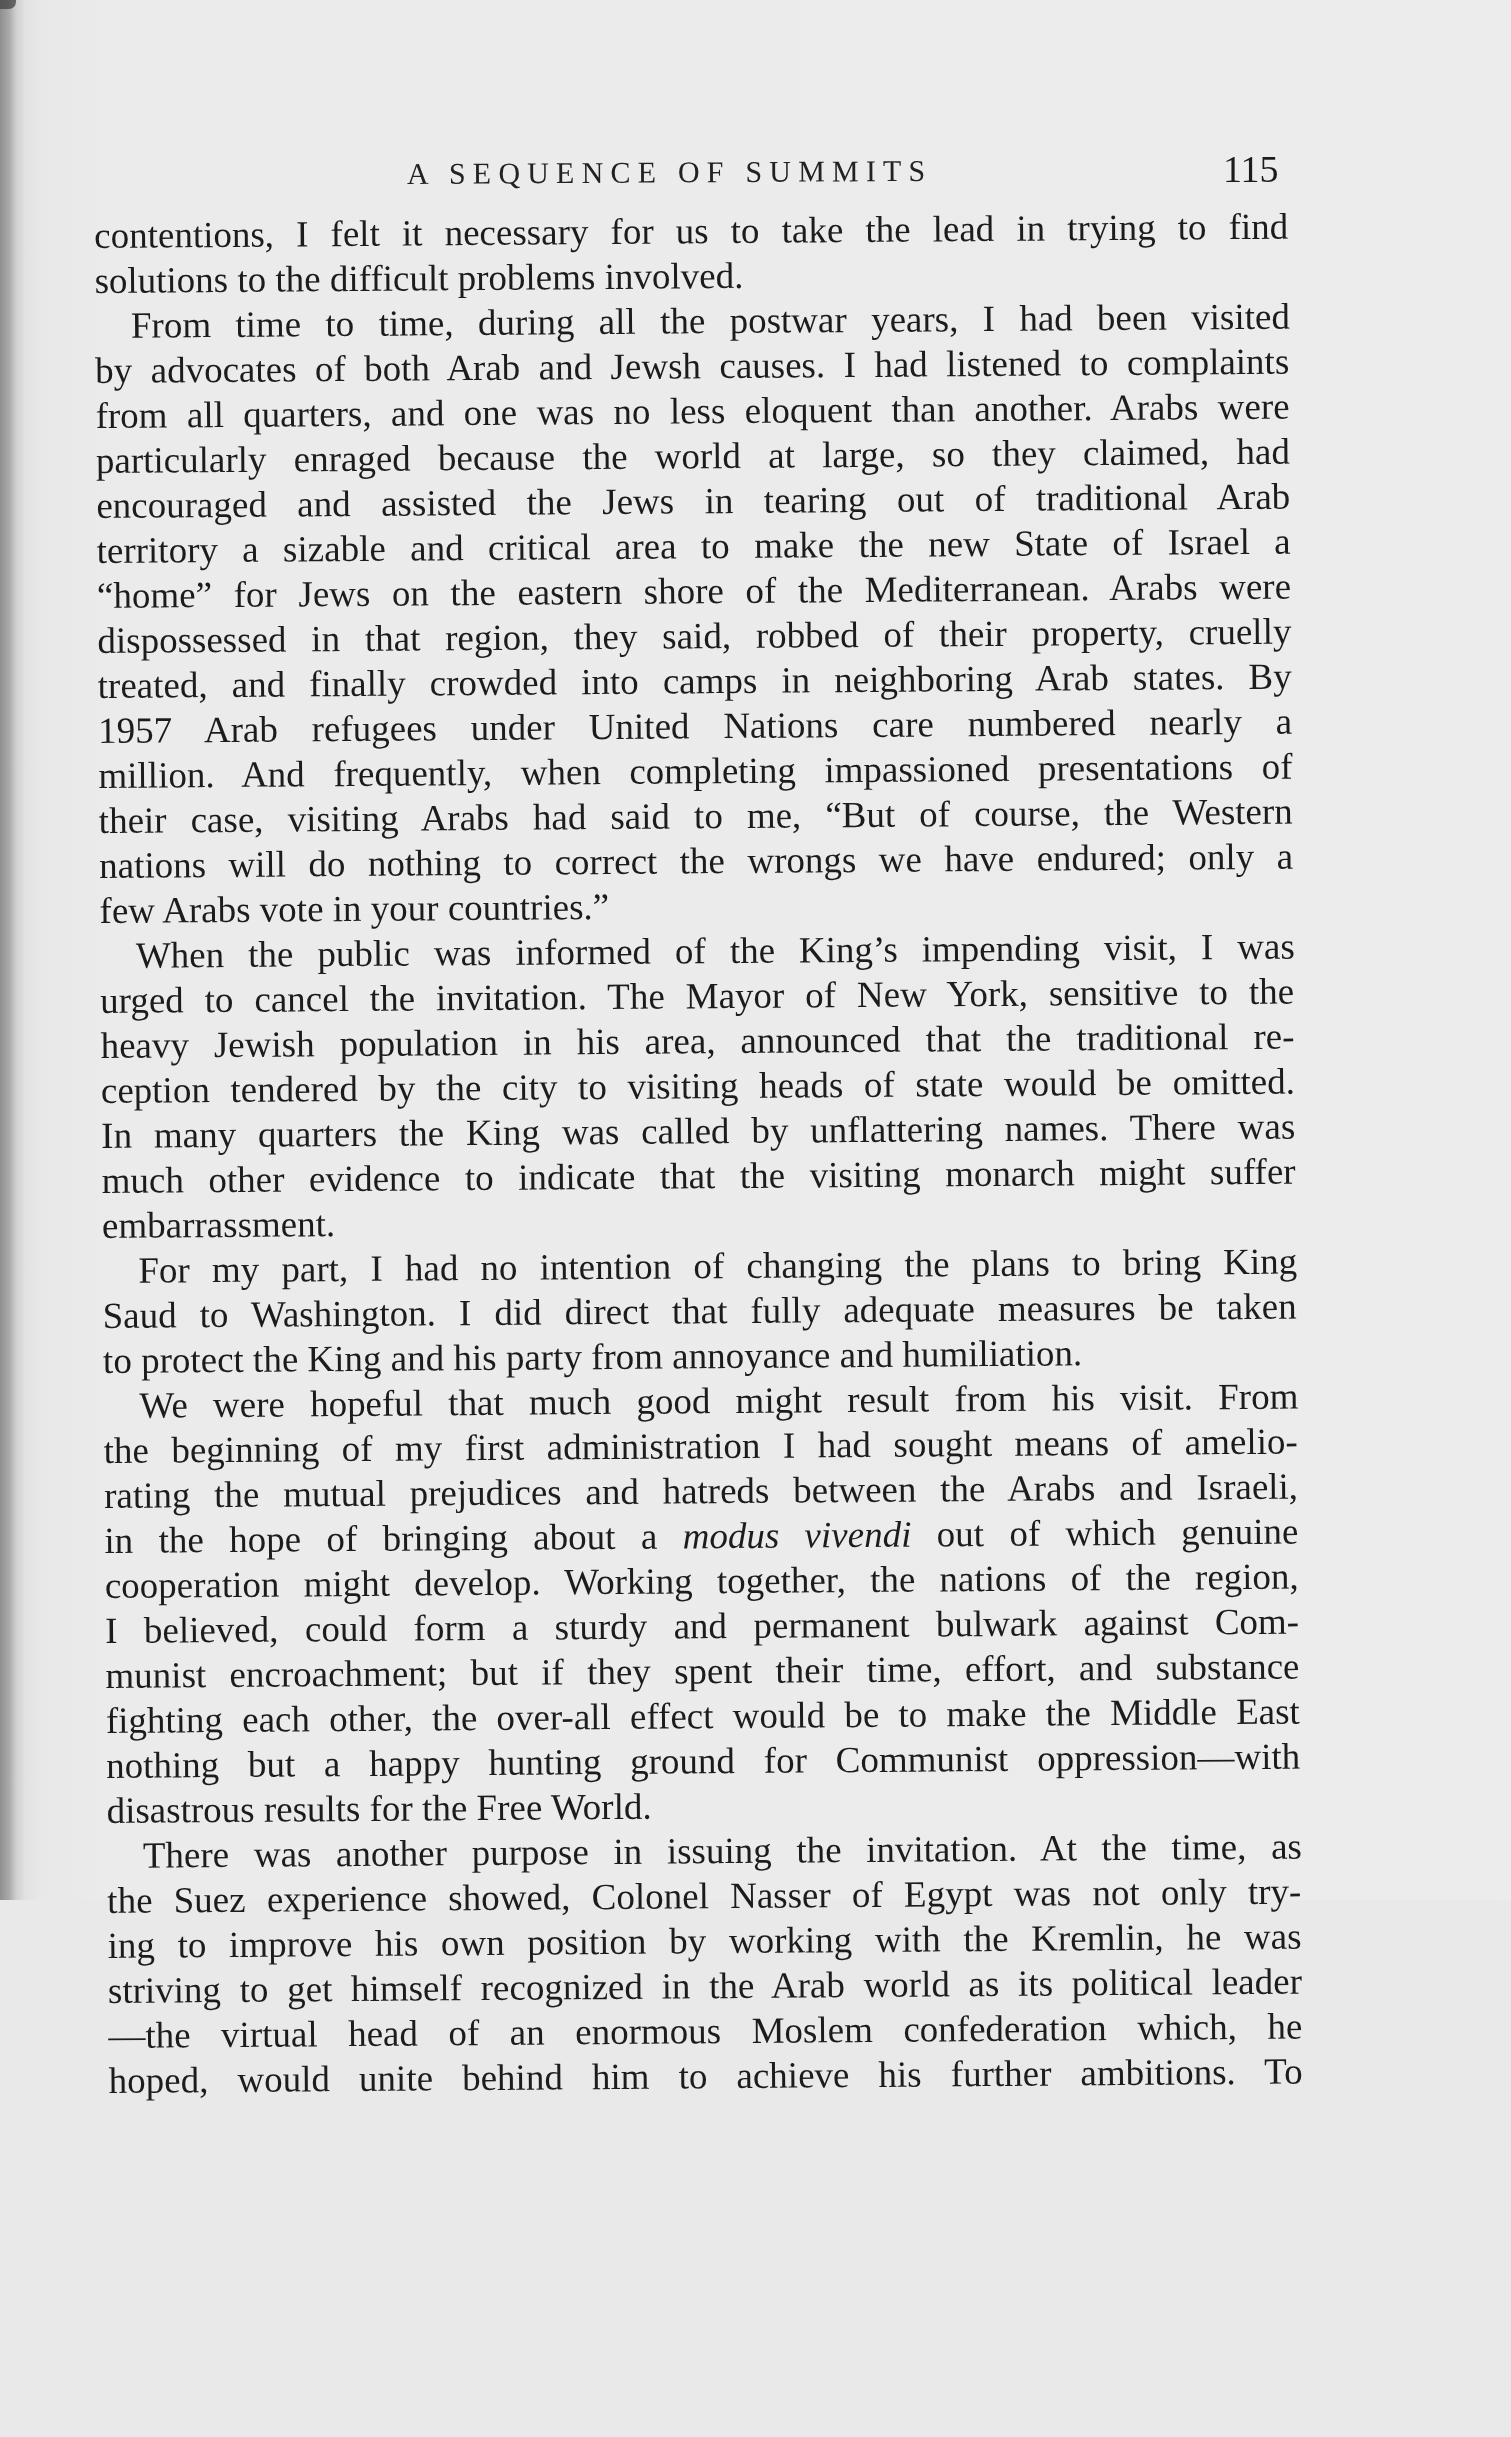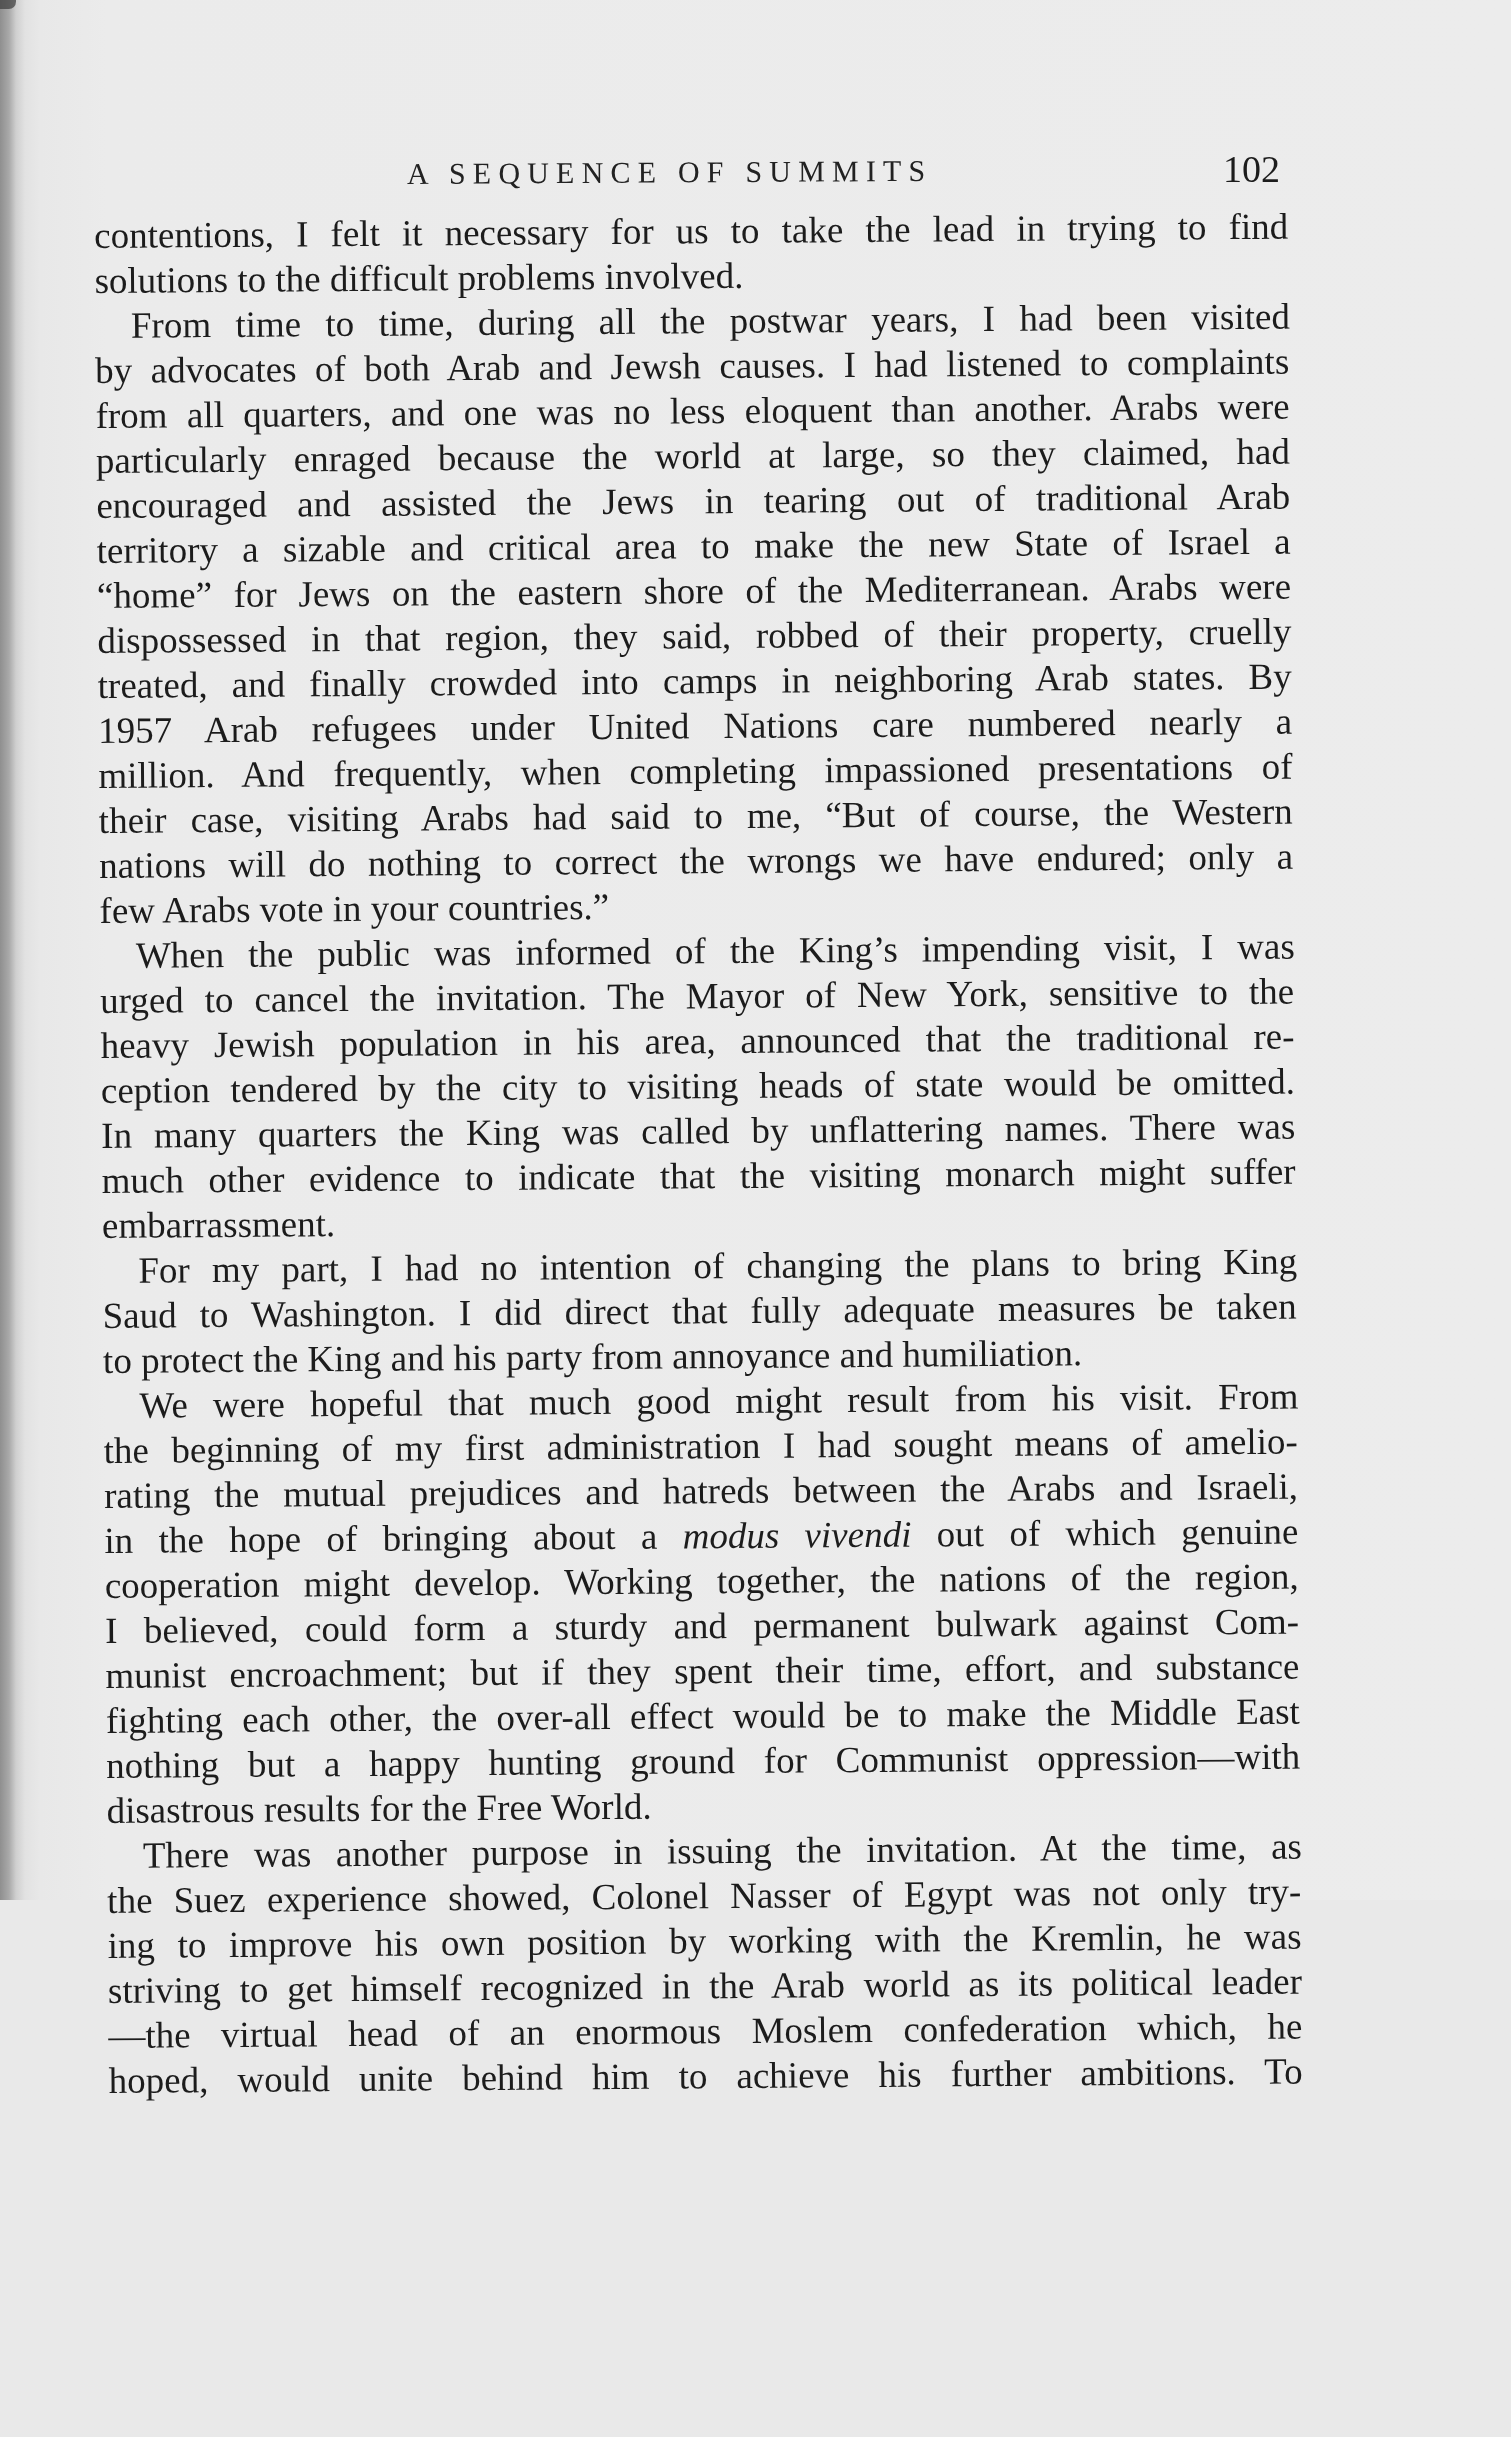--- a/index.html
+++ b/index.html
@@ -80,21 +80,21 @@
       font-style: italic;
     }
   </style>
 </head>
 <body>
 
 <div class="page">
   <div class="corner-shadow"></div>
 
   <div class="running-head">A SEQUENCE OF SUMMITS</div>
-  <div class="page-number">102</div>
+  <div class="page-number">115</div>
 
   <div class="text-block" id="text-block">
       <div>
         <span class="line">contentions, I felt it necessary for us to take the lead in trying to find</span>
         <span class="line last">solutions to the difficult problems involved.</span>
       </div>
       <div>
         <span class="line indent">From time to time, during all the postwar years, I had been visited</span>
         <span class="line">by advocates of both Arab and Jewsh causes. I had listened to complaints</span>
         <span class="line">from all quarters, and one was no less eloquent than another. Arabs were</span>

